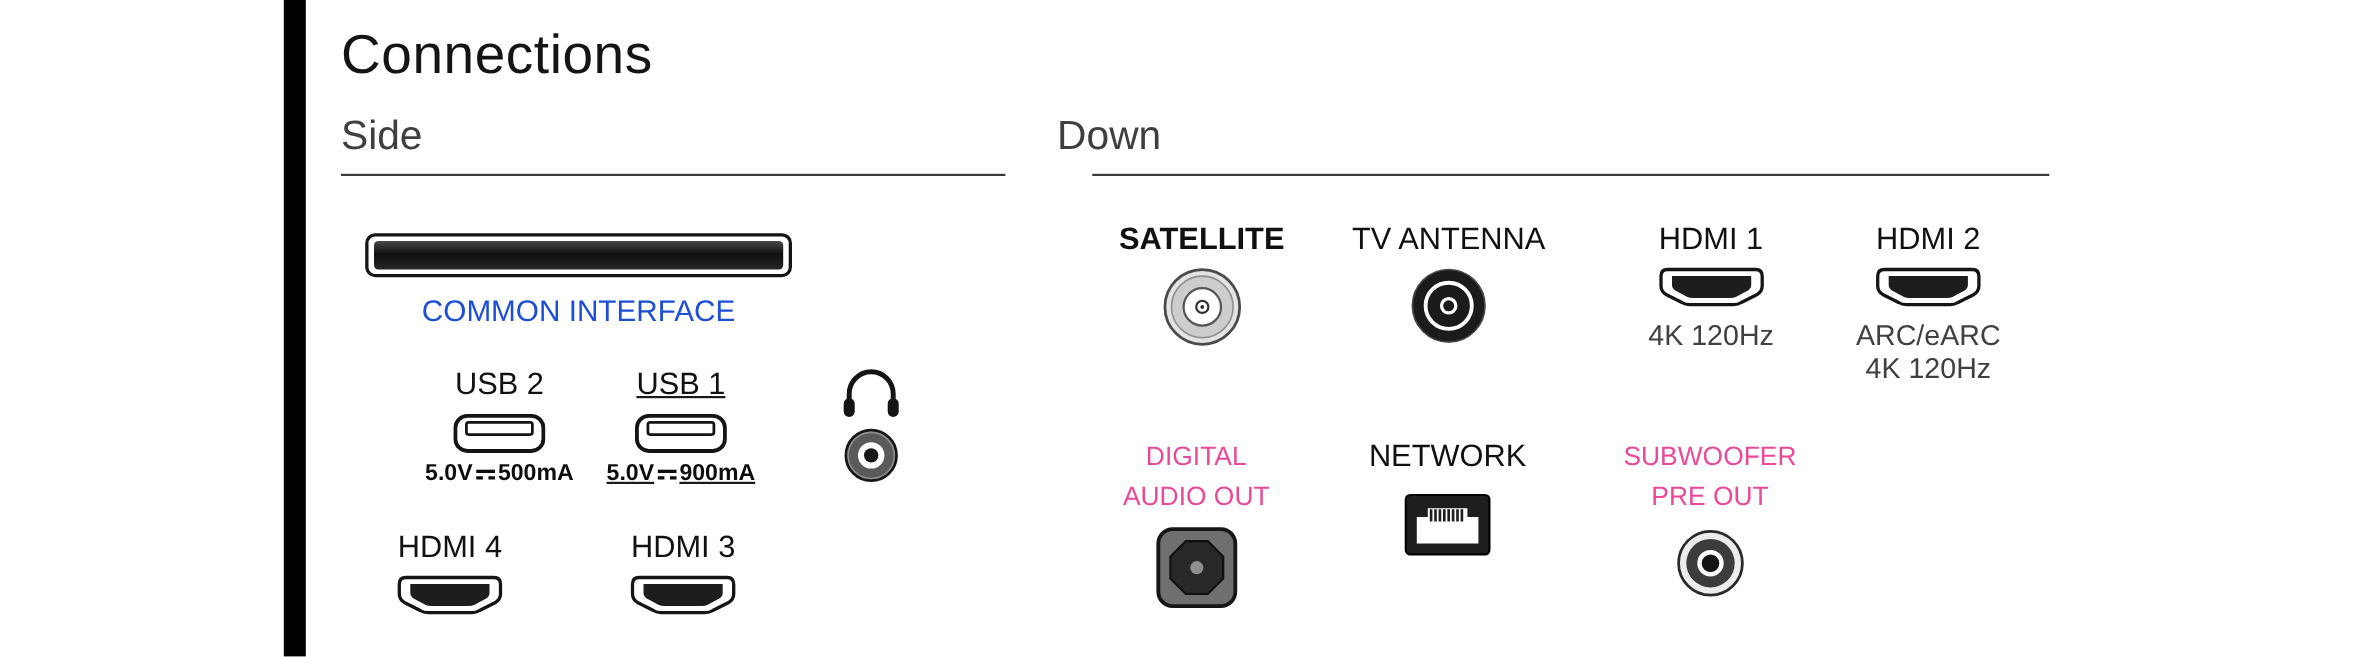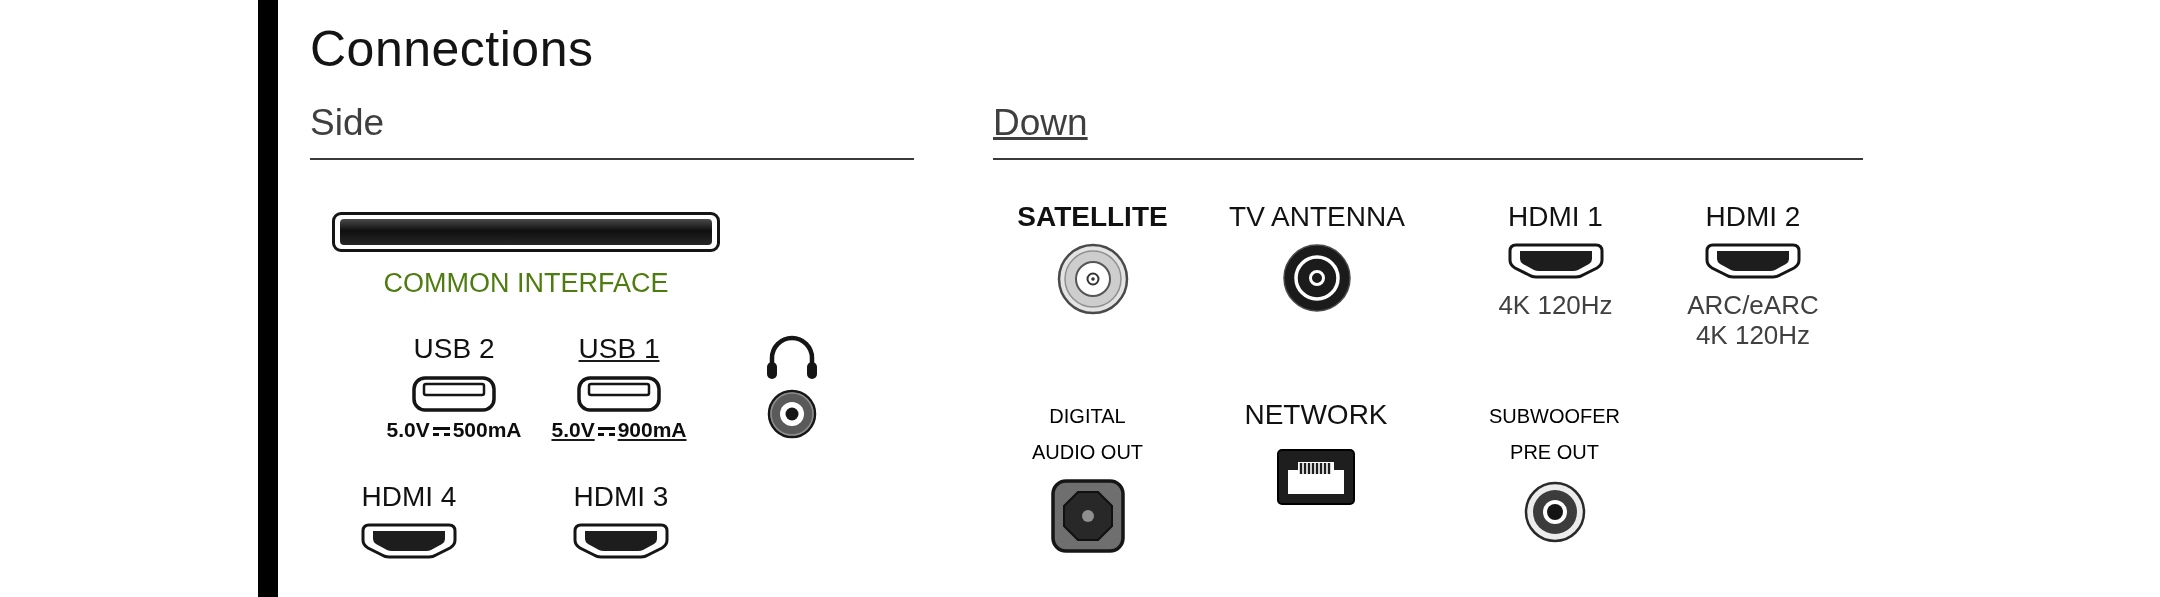--- a/index.html
+++ b/index.html
@@ -12,40 +12,40 @@
     color:#1a1a1a;
     overflow:hidden;
     padding-left:29px;
   }
   .edge-bar { position:absolute; left:258px; top:0; width:20px; height:597px; background:#000; }
 
   .title { position:absolute; left:310px; top:20px; font-size:50px; font-weight:400; color:#141414; letter-spacing:0.5px; }
 
   .section-heading { position:absolute; font-size:37px; font-weight:400; color:#3f3f3f; }
   .heading-side { left:310px; top:102px; }
-  .heading-down { left:993px; top:102px;text-decoration:underline; }
+  .heading-down { left:961px; top:102px; }
   .rule { position:absolute; top:158px; height:2px; background:#3a3a3a; }
   .rule-side { left:310px; width:604px; }
   .rule-down { left:993px; width:870px; }
 
   .col { position:absolute; display:flex; flex-direction:column; align-items:center; text-align:center; }
   .port-label { font-size:28px; line-height:34px; color:#111; white-space:nowrap; }
-  .port-label-2l { font-size:20px; line-height:36px; color:#000000; white-space:nowrap; }
+  .port-label-2l { font-size:24px; line-height:36px; color:#ec4899; white-space:nowrap; }
   .spec-label { font-size:26px; line-height:30px; color:#404040; white-space:nowrap; }
 
   
   .ci-slot {
     position:absolute; left:332px; top:212px; width:388px; height:40px;
     border:3px solid #151515; border-radius:9px; background:#fff; padding:4px 5px;
   }
   .ci-slot-inner {
     width:100%; height:100%; border-radius:4px;
     background:linear-gradient(#4a4a4a, #101010 45%, #262626);
   }
-  .ci-label { position:absolute; left:332px; top:268px; width:388px; text-align:center; font-size:27px; color:#4d7c0f; }
+  .ci-label { position:absolute; left:332px; top:268px; width:388px; text-align:center; font-size:27px; color:#1d4ed8; }
 
   
   .usb-spec { display:flex; align-items:center; justify-content:center; font-size:21px; font-weight:bold; color:#0d0d0d; margin-top:6px; }
   .dc-symbol { display:inline-block; position:relative; width:17px; height:12px; margin:2px 3px 0 3px; }
   .dc-symbol::before { content:""; position:absolute; left:0; right:0; top:2px; border-top:3px solid #0d0d0d; }
   .dc-symbol::after  { content:""; position:absolute; left:0; right:0; top:8px; border-top:3px dashed #0d0d0d; }
 
   .icon-gap-sm { margin-top:8px; }
   .icon-gap-md { margin-top:10px; }
   .icon-gap-lg { margin-top:16px; }

